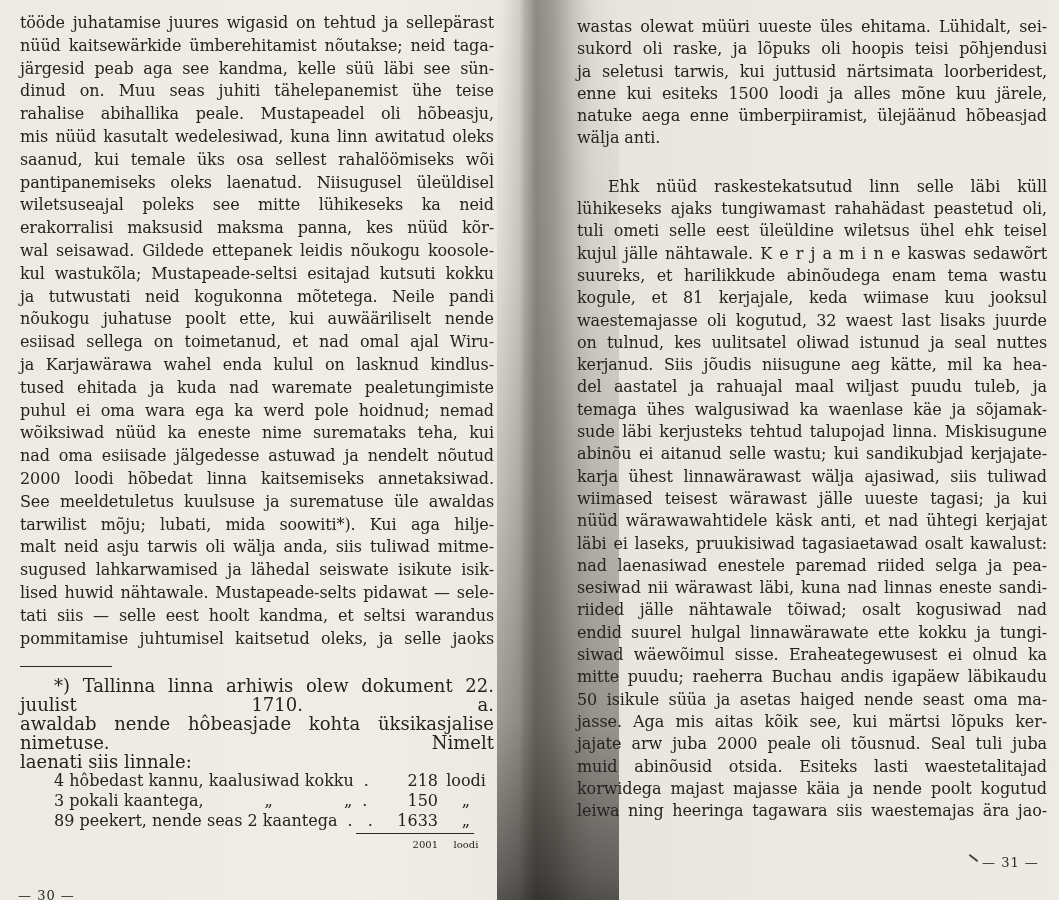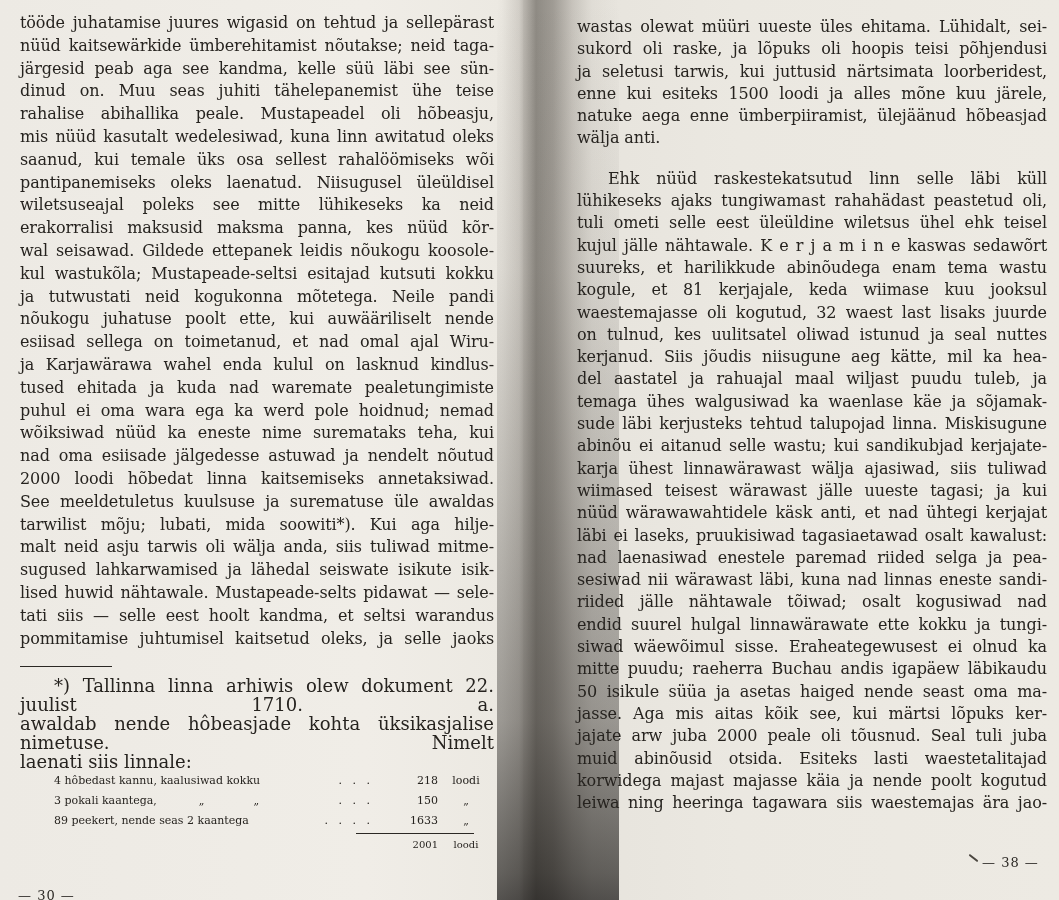--- a/index.html
+++ b/index.html
@@ -21,27 +21,27 @@
   .textcol{position:absolute;}
   .col-left{left:20px;top:12px;width:474px;}
   .col-right{left:577px;top:16px;width:470px;}
   .tline{
     font-size:16px;line-height:22.8px;letter-spacing:-0.1px;
     text-align:justify;text-align-last:justify;white-space:normal;
   }
   .col-right .tline{line-height:22.3px;}
   .tline.endline{text-align-last:left;}
   .tline.indent{text-indent:31px;}
-  .para2{margin-top:18px;}
+  .para2{margin-top:26px;}
   
   .footnote{margin-top:16px;width:474px;}
   .fn-rule{width:92px;border-top:1.6px solid #2b2824;margin-bottom:9px;}
   .fn-text .tline{font-size:18px;line-height:19px;letter-spacing:0;}
   .fn-text .tline.indent{text-indent:34px;}
-  .ft-row{display:flex;align-items:baseline;font-size:11px;line-height:20px;padding-left:34px;}
+  .ft-row{display:flex;align-items:baseline;font-size:16px;line-height:20px;padding-left:34px;}
   .ft-label{white-space:pre;}
   .ft-dots{flex:1;text-align:right;white-space:pre;padding:0 10px;overflow:hidden;}
   .ft-amt{width:58px;text-align:right;white-space:pre;}
   .ft-unit{width:56px;text-align:center;white-space:pre;}
   .ft-sum-rule{margin-left:336px;width:118px;border-top:1.3px solid #2b2824;margin-top:2px;margin-bottom:1px;}
   .ft-total{display:flex;align-items:baseline;font-size:10px;line-height:20px;padding-left:34px;}
   .pn{position:absolute;font-size:13px;color:#2b2824;letter-spacing:1px;}
   .pn-left{left:18px;top:888px;}
   .pn-right{left:982px;top:855px;}
   .pen-mark{
@@ -161,13 +161,13 @@
       <div class="tline">jasse.  Aga mis aitas kõik see, kui märtsi lõpuks ker-</div>
       <div class="tline">jajate arw juba 2000 peale oli tõusnud.  Seal tuli juba</div>
       <div class="tline">muid abinõusid otsida.  Esiteks lasti waestetalitajad</div>
       <div class="tline">korwidega majast majasse käia ja nende poolt kogutud</div>
       <div class="tline">leiwa ning heeringa tagawara siis waestemajas ära jao-</div>
     </div>
 </div>
 
 <div class="pn pn-left">— 30 —</div>
 <div class="pen-mark"></div>
-<div class="pn pn-right">— 38 —</div>
+<div class="pn pn-right">— 31 —</div>
 
 </body></html>

